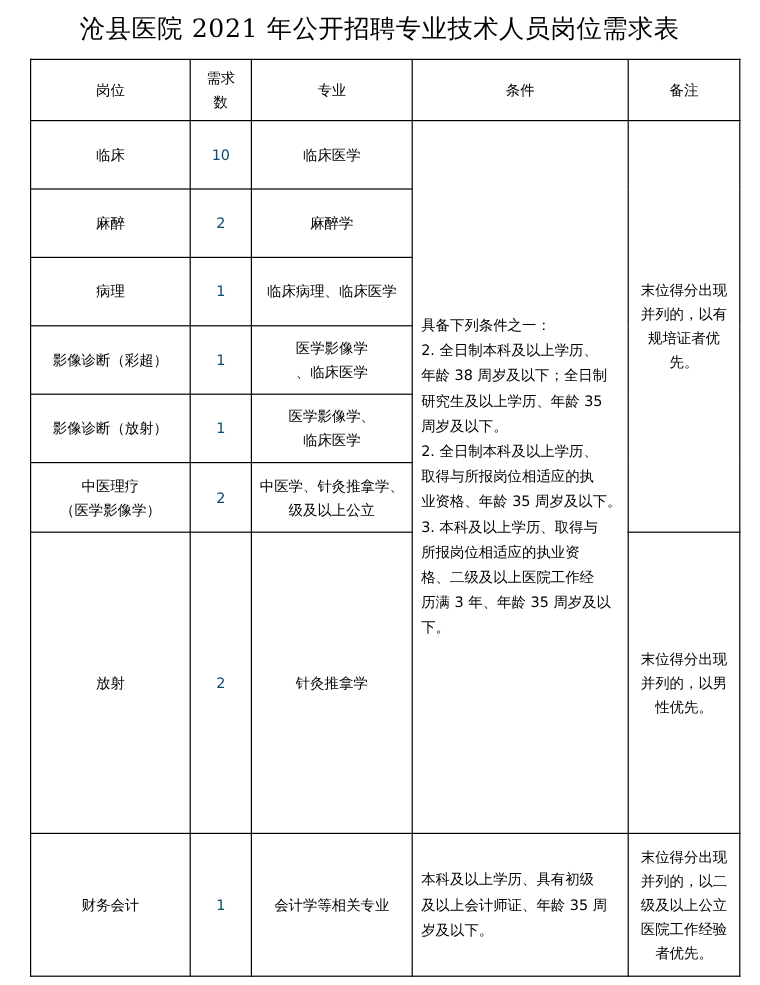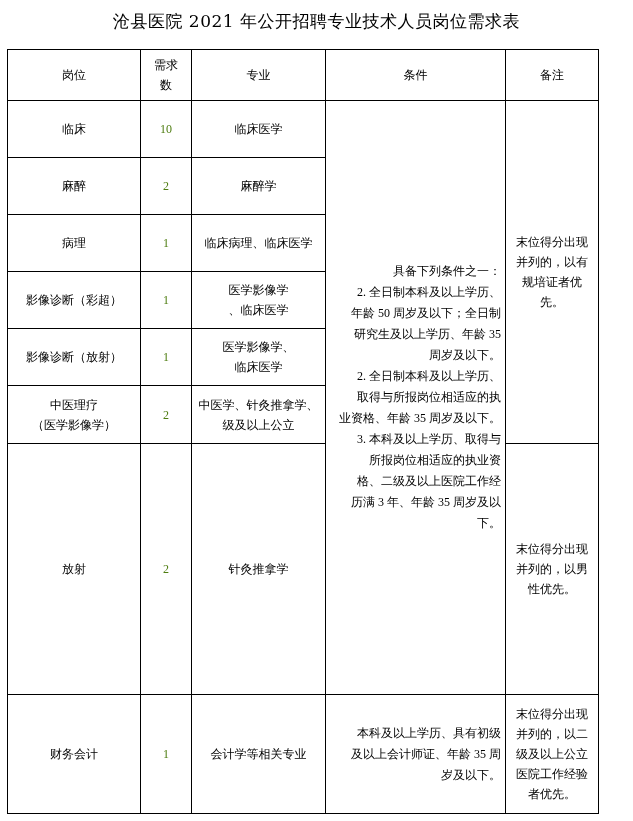--- a/index.html
+++ b/index.html
@@ -1,25 +1,25 @@
 <!DOCTYPE html>
 <html><head>
 <meta charset="utf-8">
 <style>
   html, body { margin:0; padding:0; background:#ffffff; }
   body { width:633px; height:821px; position:relative; overflow:hidden;
          font-family:"DejaVu Sans", sans-serif; color:#000; }
   .title { position:absolute; left:0; top:10px; width:633px; text-align:center;
-           font-family:"DejaVu Serif", serif; font-size:17px; letter-spacing:0.5px; }
-  table { position:absolute; left:7px; top:49px; border-collapse:collapse;
-          table-layout:fixed;font-family:Liberation Serif, serif; }
+           font-family:"DejaVu Serif", serif; font-size:21px; letter-spacing:0.5px; }
+  table { position:absolute; left:25px; top:49px; border-collapse:collapse;
+          table-layout:fixed; }
   td, th { border:1.5px solid #000; padding:0 4px; text-align:center;
            vertical-align:middle; font-size:12px; line-height:20px; font-weight:normal; }
-  td.cond { text-align:right; padding:0 4px 0 7px; line-height:21px; }
-  .num { color:#4d7c0f; }
+  td.cond { text-align:left; padding:0 4px 0 7px; line-height:21px; }
+  .num { color:#0c4a6e; }
   .line { display:block; }
 </style>
 </head>
 <body>
 
 <div class="title">沧县医院 2021 年公开招聘专业技术人员岗位需求表</div>
 
 <table>
   <colgroup>
     <col style="width:133px">
@@ -40,21 +40,21 @@
     <th>备注</th>
   </tr>
 
   <tr style="height:57px">
     <td>临床</td>
     <td class="num">10</td>
     <td>临床医学</td>
     <td class="cond" rowspan="7">
       <span class="line">具备下列条件之一：</span>
       <span class="line">2.  全日制本科及以上学历、</span>
-      <span class="line">年龄 50 周岁及以下；全日制</span>
+      <span class="line">年龄 38 周岁及以下；全日制</span>
       <span class="line">研究生及以上学历、年龄 35</span>
       <span class="line">周岁及以下。</span>
       <span class="line">2.  全日制本科及以上学历、</span>
       <span class="line">取得与所报岗位相适应的执</span>
       <span class="line">业资格、年龄 35 周岁及以下。</span>
       <span class="line">3.  本科及以上学历、取得与</span>
       <span class="line">所报岗位相适应的执业资</span>
       <span class="line">格、二级及以上医院工作经</span>
       <span class="line">历满 3 年、年龄 35 周岁及以</span>
       <span class="line">下。</span>

